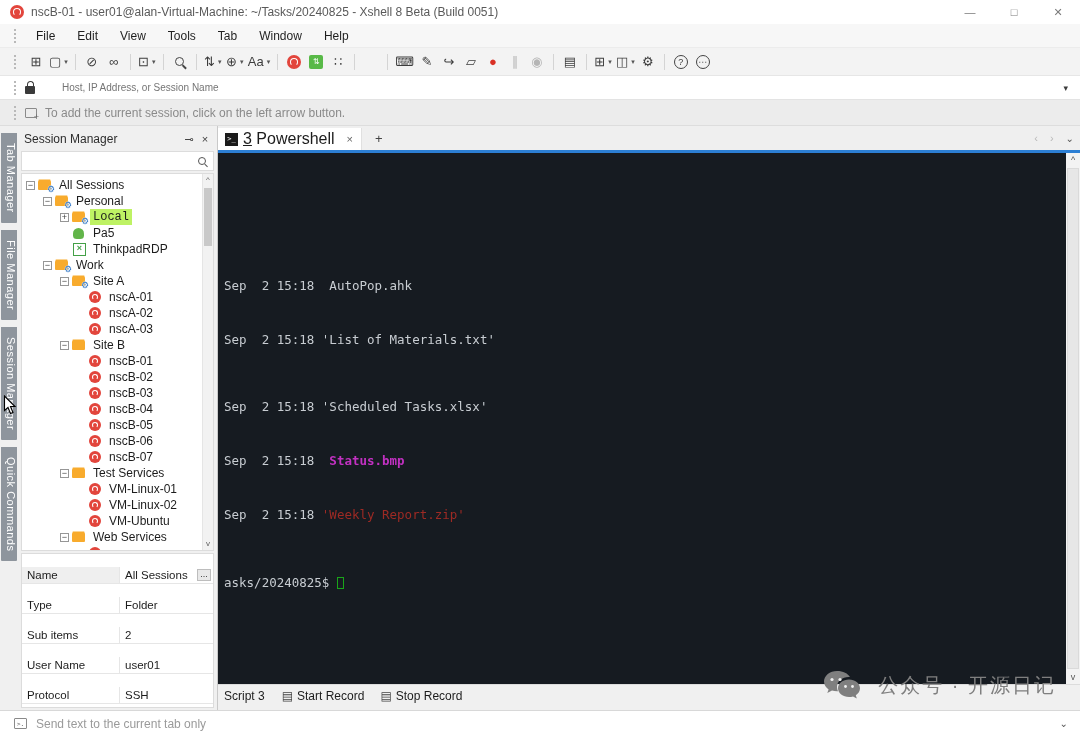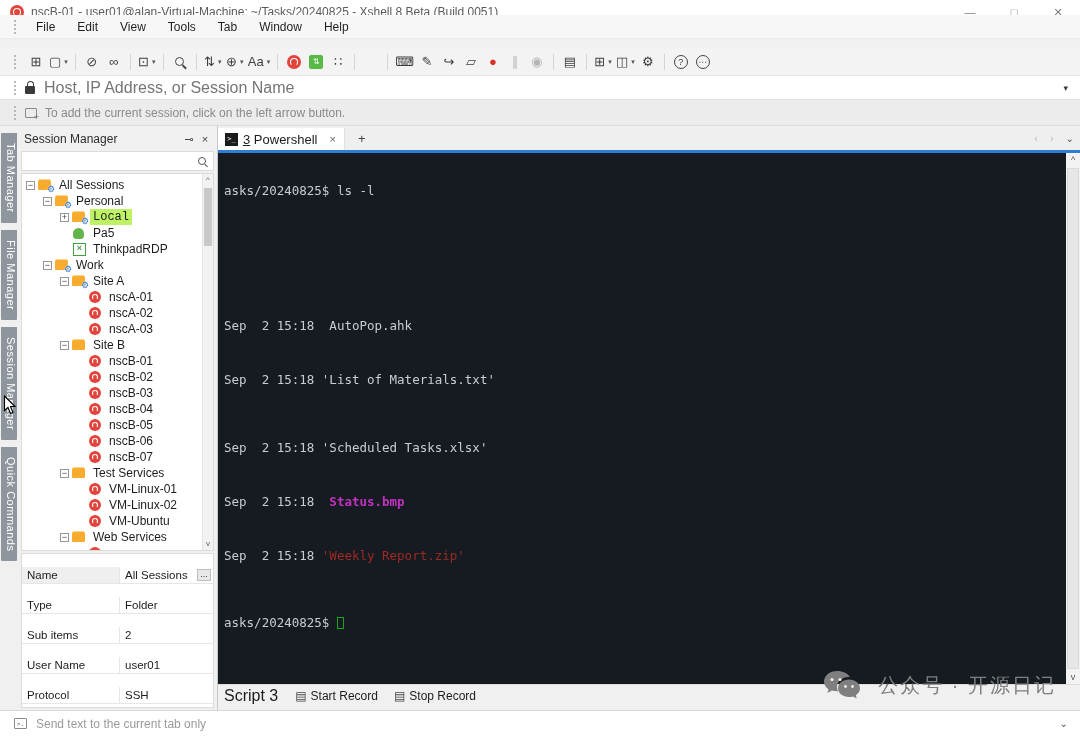--- a/index.html
+++ b/index.html
@@ -12,21 +12,21 @@
     display:flex; align-items:center; padding-left:10px; }
   .app-logo { width:14px; height:14px; border-radius:50%; background:#e2453c; position:relative; margin-right:7px; flex:none; }
   .app-logo::after { content:""; position:absolute; left:3px; top:3px; width:6px; height:6px;
     border:1.5px solid #fff; border-radius:50%; border-bottom-color:transparent; }
   .title-text { font-size:12px; color:#5a5a5a; white-space:nowrap; }
   .win-controls { position:absolute; right:0; top:0; height:24px; display:flex; }
   .win-btn { width:44px; height:24px; display:flex; align-items:center; justify-content:center;
     font-size:11px; color:#7a7a7a; }
 
   
-  .menubar { position:absolute; left:0; top:15px; width:1080px; height:24px; background:#f7f7f7;
+  .menubar { position:absolute; left:0; top:24px; width:1080px; height:24px; background:#f7f7f7;
     display:flex; align-items:center; padding-left:14px; border-bottom:1px solid #ececec; }
   .grip { width:3px; height:14px; border-left:2px dotted #b9b9b9; margin-right:8px; flex:none; }
   .menu-item { font-size:12px; color:#1f1f1f; padding:0 11px; line-height:24px; }
 
   
   .toolbar { position:absolute; left:0; top:48px; width:1080px; height:28px; background:#f3f3f3;
     display:flex; align-items:center; padding-left:14px; border-bottom:1px solid #e6e6e6; }
   .tb { height:22px; min-width:22px; display:flex; align-items:center; justify-content:center;
     color:#3c3c3c; font-size:13px; padding:0 2px; }
   .tb .g { display:flex; align-items:center; justify-content:center; font-style:normal; }
@@ -44,21 +44,21 @@
   .tb[data-kind="xftp"] .g::after { content:"⇅"; }
   .tb[data-kind="help"] .g, .tb[data-kind="chat"] .g { width:14px; height:14px; border:1px solid #444;
     border-radius:50%; font-size:9px; line-height:12px; text-align:center; }
   .ico-lock { position:relative; width:10px; height:8px; background:#3a3a3a; border-radius:1px; margin-top:5px; flex:none; }
   .ico-lock::before { content:""; position:absolute; top:-5px; left:1.5px; width:5px; height:5px;
     border:1.5px solid #3a3a3a; border-bottom:none; border-radius:4px 4px 0 0; }
 
   
   .addressbar { position:absolute; left:0; top:76px; width:1080px; height:24px; background:#fff;
     border-bottom:1px solid #e3e3e3; display:flex; align-items:center; padding-left:14px; }
-  .addr-placeholder { font-size:16px; color:#757575; margin-left:9px; flex:1; }
+  .addr-placeholder { font-size:10px; color:#757575; margin-left:27px; flex:1; }
   .addr-caret { color:#3c3c3c; font-size:9px; margin-right:12px; }
   .infobar { position:absolute; left:0; top:100px; width:1080px; height:26px; background:#ececec;
     display:flex; align-items:center; padding-left:14px; border-bottom:1px solid #dddddd; }
   .ico-addsess { width:12px; height:10px; border:1px solid #8a8a8a; border-radius:1px; position:relative; flex:none; }
   .ico-addsess::after { content:"+"; position:absolute; right:-3px; bottom:-5px; font-size:9px; color:#6a6a6a; }
   .info-text { font-size:12px; color:#8a8a8a; margin-left:8px; }
 
   
   .sidestrip { position:absolute; left:0; top:126px; width:18px; height:584px; background:#f0f0f0;
     display:flex; flex-direction:column; padding-top:7px; align-items:center; }
@@ -120,42 +120,42 @@
   .pbtn { position:absolute; right:2px; top:2px; width:14px; height:12px; background:#e8e8e8; border:1px solid #bdbdbd;
     font-size:9px; line-height:8px; text-align:center; color:#333; display:none; }
   .prow[data-hasbtn] .pbtn { display:block; }
 
   
   .terminal-panel { position:absolute; left:218px; top:126px; width:862px; height:584px; background:#f0f0f0; }
   .tabbar { height:24px; background:#efefef; display:flex; align-items:flex-end; position:relative; }
   .term-tab { height:22px; background:#fff; display:flex; align-items:center; padding:0 8px 0 7px; border-right:1px solid #e0e0e0; }
   .ps-ico { width:13px; height:13px; background:#1b1b1b; color:#fff; font-size:7px; line-height:13px; text-align:center;
     font-family:"DejaVu Sans Mono", monospace; margin-right:5px; flex:none; }
-  .tab-label { font-size:13px; color:#1c1c1c; white-space:pre; }
+  .tab-label { font-size:16px; color:#1c1c1c; white-space:pre; }
   .tab-label .u { text-decoration:underline; }
   .tab-close { font-size:11px; color:#666; margin-left:12px; }
   .tab-plus { font-size:13px; color:#444; margin-left:13px; align-self:center; }
   .tab-nav { position:absolute; right:6px; top:0; height:24px; display:flex; align-items:center; gap:12px; }
   .tab-nav .nav-dis { color:#b9b9b9; font-size:11px; }
   .tab-nav .nav-menu { color:#555; font-size:10px; }
   .blueline { height:3px; background:#2c7fd4; }
   .term { position:relative; height:531px; background:#161b21; overflow:hidden; }
   .term-body { position:absolute; left:6px; top:4px; font-family:"DejaVu Sans Mono", monospace;
     font-size:12.5px; line-height:13.5px; color:#c8cdd2; white-space:pre; }
   .tline { min-height:13.5px; }
   .tn[data-c="blue"] { color:#2a6fc9; font-weight:bold; }
   .tn[data-c="magenta"] { color:#c231c2; font-weight:bold; }
   .tn[data-c="red"] { color:#9e2a24; }
   .cursor { display:inline-block; width:7px; height:12px; border:1px solid #19a519; vertical-align:-2px; }
   .term-scroll { position:absolute; right:0; top:0; width:14px; height:100%; background:#f3f3f3; }
   .term-scroll .arr { position:absolute; left:0; width:14px; height:14px; font-size:9px; color:#555; text-align:center; line-height:14px; }
   .term-scroll .arr.up { top:0; } .term-scroll .arr.down { bottom:0; }
   .term-scroll .thumb { position:absolute; left:1px; top:15px; bottom:15px; width:12px; background:#e7e7e7; border:1px solid #dadada; }
   .quickbar { height:22px; background:#f0f0f0; border-top:1px solid #dcdcdc; display:flex; align-items:center; padding-left:6px; gap:6px; }
-  .qb-label { font-size:16px; color:#1c1c1c; margin-right:6px; }
+  .qb-label { font-size:12px; color:#1c1c1c; margin-right:6px; }
   .qb-btn { display:flex; align-items:center; font-size:12px; color:#1c1c1c; gap:4px; padding:0 5px; }
   .qb-ico { font-size:12px; color:#444; }
   .watermark { position:absolute; right:24px; top:544px; display:flex; align-items:center; gap:10px; z-index:6; }
   .wm-text { font-size:20px; color:#7f7f7f; letter-spacing:2px; white-space:nowrap; }
 
   
   .statusbar { position:absolute; left:0; top:710px; width:1080px; height:26px; background:#fff;
     border-top:1px solid #d8d8d8; display:flex; align-items:center; padding-left:14px; }
   .ico-prompt { width:13px; height:11px; border:1px solid #8a8a8a; border-radius:1px; font-size:6px; color:#555;
     line-height:9px; text-align:center; font-family:"DejaVu Sans Mono", monospace; flex:none; }
@@ -586,21 +586,20 @@
       <span class="tab-plus">+</span>
       <div class="tab-nav">
         <span class="nav-dis">‹</span>
         <span class="nav-dis">›</span>
         <span class="nav-menu">⌄</span>
       </div>
     </div>
     <div class="blueline"></div>
     <div class="term">
       <div class="term-body">
-        <div class="tline">asks/20240825$ ls -l</div>
         <div class="tline"> </div>
         <div>
           
         
             <div class="tline"><span class="td">Sep  2 15:18</span><span class="tn" data-c="fg">  AutoPop.ahk</span></div>
           
             <div class="tline"><span class="td">Sep  2 15:18</span><span class="tn" data-c="fg"> 'List of Materials.txt'</span></div>
           
           
             <div class="tline"><span class="td">Sep  2 15:18</span><span class="tn" data-c="fg"> 'Scheduled Tasks.xlsx'</span></div>

